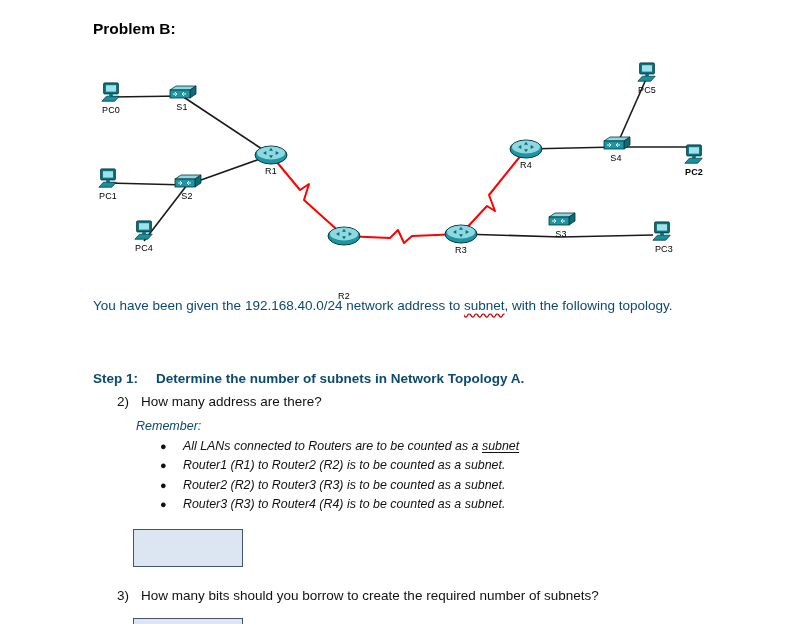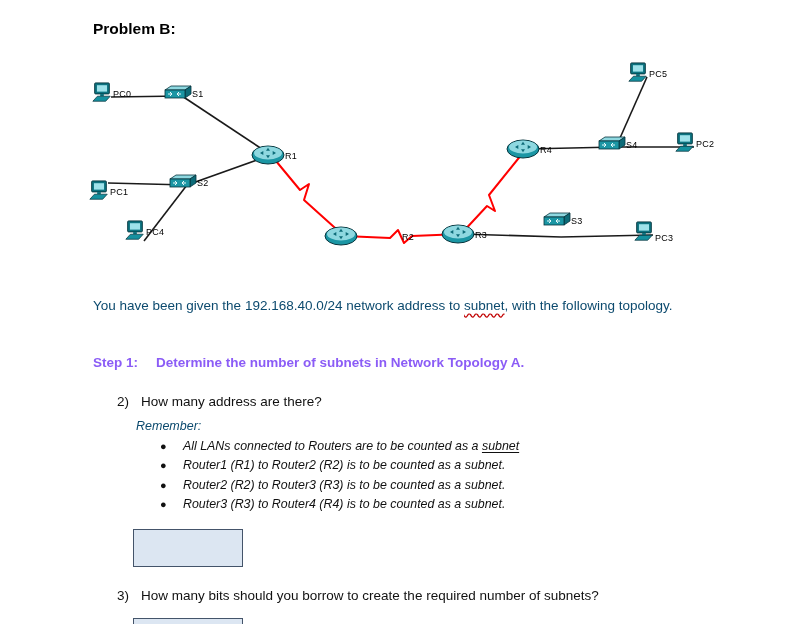--- a/index.html
+++ b/index.html
@@ -4,28 +4,28 @@
 <style>
   * { margin:0; padding:0; box-sizing:border-box; }
   body { background:#ffffff; font-family:"Liberation Sans", sans-serif; }
   .page { position:relative; width:805px; height:624px; background:#ffffff; overflow:hidden; }
 
   .doc-title { position:absolute; left:93px; top:20px; font-size:15.5px; font-weight:bold; color:#000; }
 
   
   .diagram-layer { position:absolute; inset:0; }
   .links-svg { position:absolute; left:0; top:0; width:805px; height:640px; }
-  .device { position:absolute; width:40px; display:flex; flex-direction:row; align-items:center; }
+  .device { position:absolute; width:40px; display:flex; flex-direction:column; align-items:center; }
   .device .icon { display:block; line-height:0; }
   .device-label { font-size:9px; color:#000; margin-top:1px; letter-spacing:0.2px; }
 
   
   .intro { position:absolute; left:93px; top:295px; width:590px; font-size:13.5px; line-height:1.62; color:#0c4a6e; }
   .squiggle { text-decoration: underline wavy #c00000; text-underline-offset:3px; }
-  .step-heading { position:absolute; left:93px; top:355px; font-size:13.5px; font-weight:bold; color:#8b5cf6; }
+  .step-heading { position:absolute; left:93px; top:371px; font-size:13.5px; font-weight:bold; color:#0c4a6e; }
   .step-heading .step-prefix { margin-right:18px; }
   .question { position:absolute; font-size:13.5px; color:#111; display:flex; }
   .q-num { width:24px; flex:0 0 auto; }
   .remember-label { position:absolute; left:136px; top:419px; font-size:12.5px; font-style:italic; color:#0c4a6e; }
   .bullet-list { position:absolute; left:160px; top:437px; list-style:none; }
   .bullet-list li { font-size:12.4px; font-style:italic; color:#111; line-height:19.3px; display:flex; }
   .bullet-dot { width:23px; flex:0 0 auto; font-style:normal; font-size:11px; }
   .u-link { text-decoration: underline; text-underline-offset:2px; }
   .answer-box { position:absolute; width:110px; background:#dce6f2; border:1.6px solid #44546a; }
   .answer-box.q2 { left:133px; top:529px; height:38px; }
@@ -92,21 +92,21 @@
             <use href="#ic-pc"></use>
           </svg></span>
       <span class="device-label">PC0</span>
     </div>
     <div class="device" style="left:162px;top:85px;">
       <span class="icon"><svg width="30" height="16">
             <use href="#ic-switch"></use>
           </svg></span>
       <span class="device-label">S1</span>
     </div>
-    <div class="device" style="left:88px;top:180px;">
+    <div class="device" style="left:88px;top:168px;">
       <span class="icon"><svg width="22" height="22">
             <use href="#ic-pc"></use>
           </svg></span>
       <span class="device-label">PC1</span>
     </div>
     <div class="device" style="left:167px;top:174px;">
       <span class="icon"><svg width="30" height="16">
             <use href="#ic-switch"></use>
           </svg></span>
       <span class="device-label">S2</span>
@@ -146,21 +146,21 @@
             <use href="#ic-switch"></use>
           </svg></span>
       <span class="device-label">S4</span>
     </div>
     <div class="device" style="left:627px;top:62px;">
       <span class="icon"><svg width="22" height="22">
             <use href="#ic-pc"></use>
           </svg></span>
       <span class="device-label">PC5</span>
     </div>
-    <div class="device" style="left:674px;top:132px;">
+    <div class="device" style="left:674px;top:144px;font-weight:bold;">
       <span class="icon"><svg width="22" height="22">
             <use href="#ic-pc"></use>
           </svg></span>
       <span class="device-label">PC2</span>
     </div>
     <div class="device" style="left:541px;top:212px;">
       <span class="icon"><svg width="30" height="16">
             <use href="#ic-switch"></use>
           </svg></span>
       <span class="device-label">S3</span>

